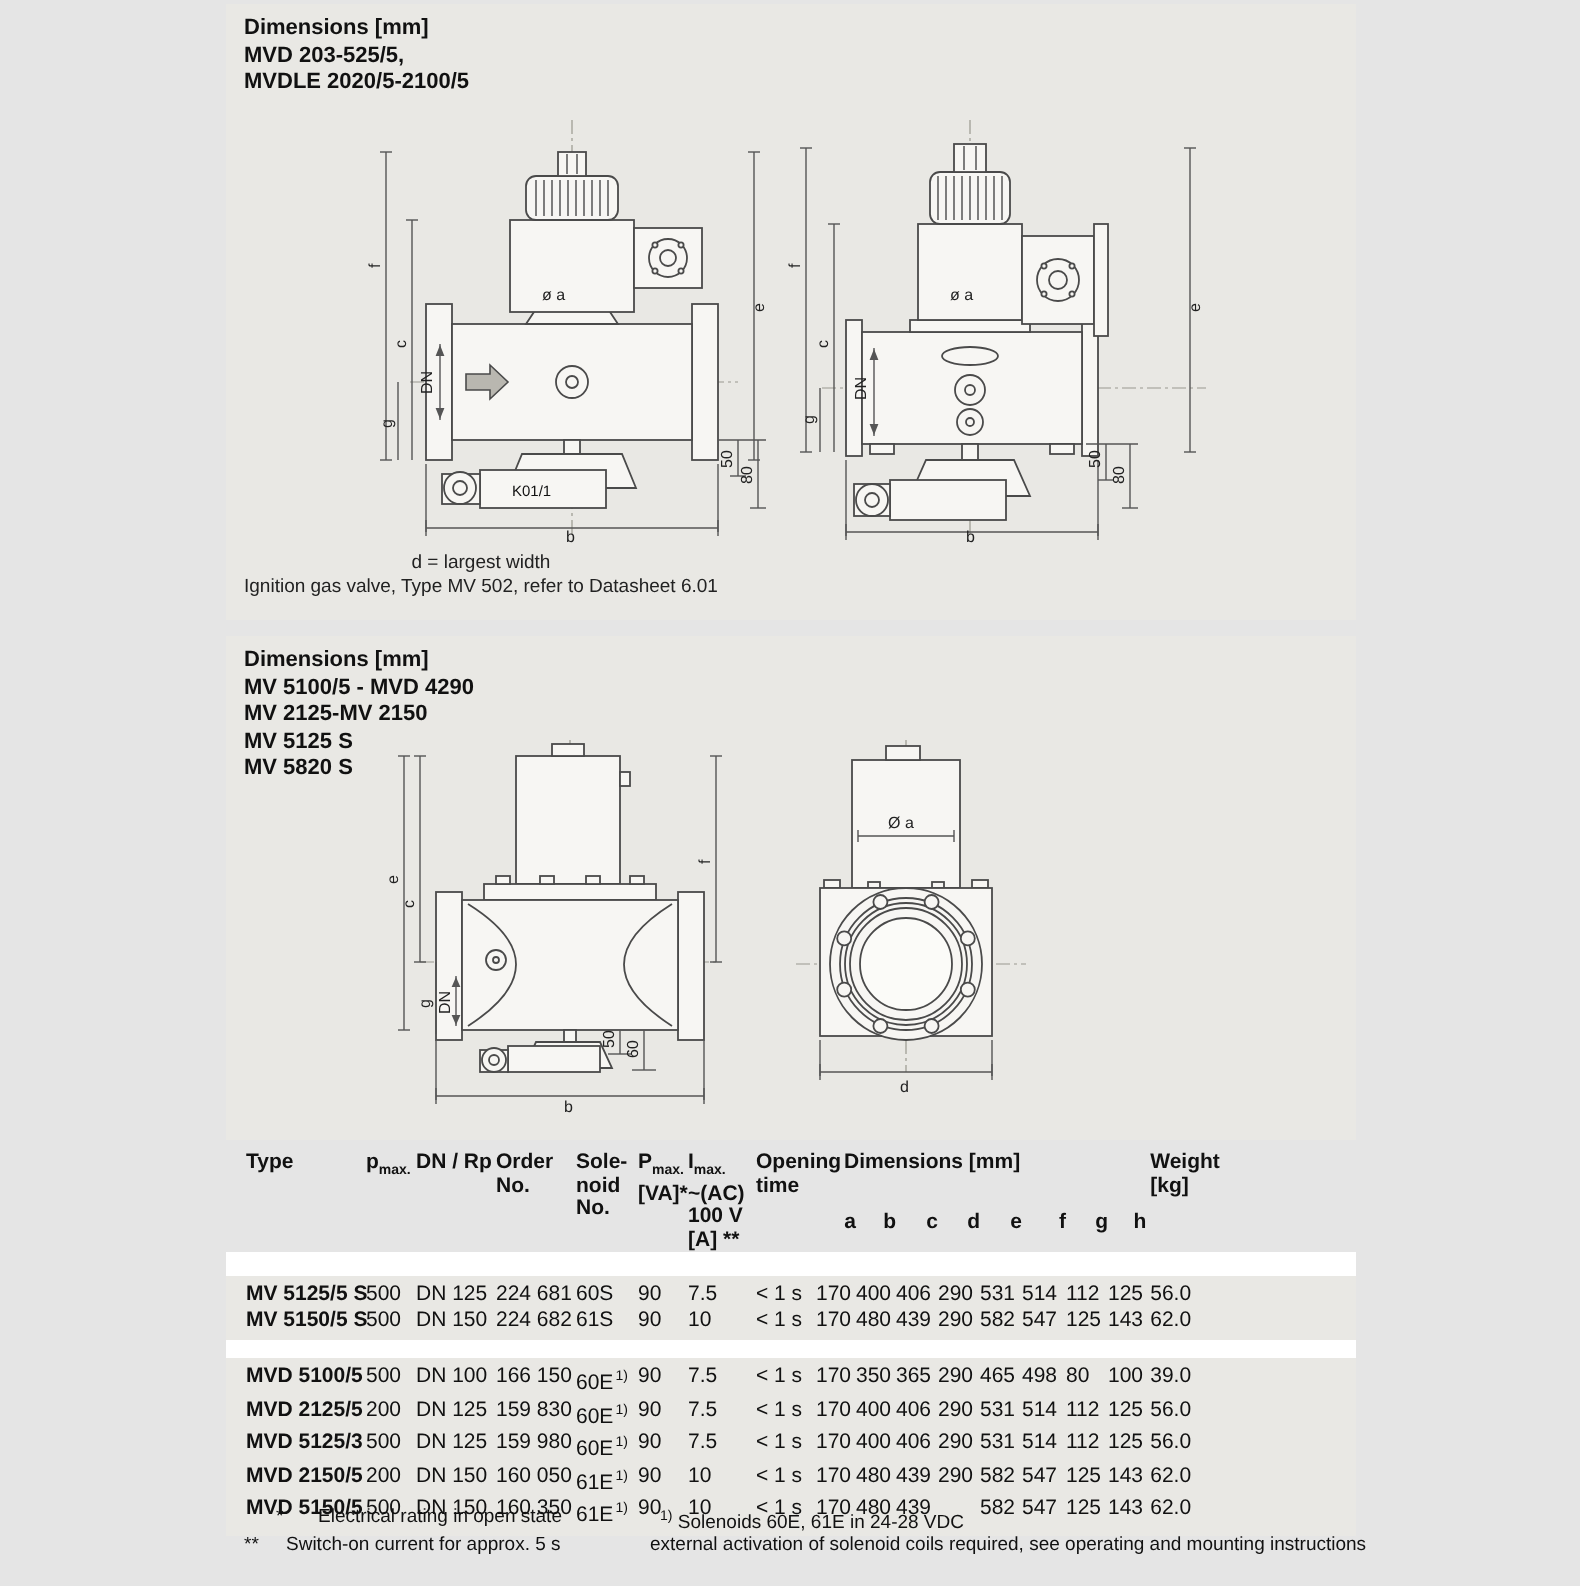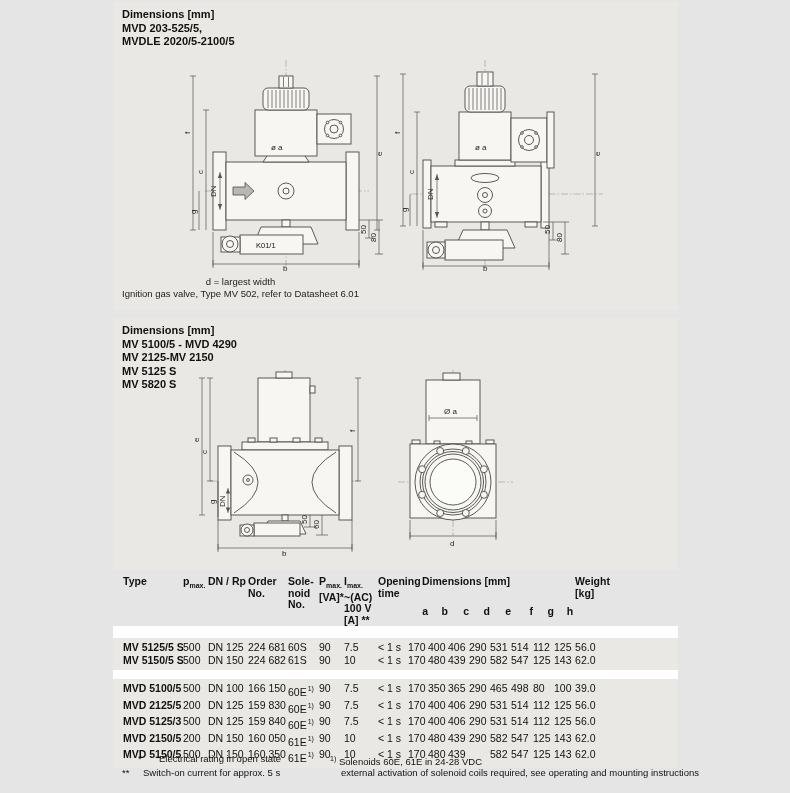--- a/index.html
+++ b/index.html
@@ -471,21 +471,21 @@
             <td class="num">514</td>
             <td class="num">112</td>
             <td class="num">125</td>
             <td class="wt">56.0</td>
             <td></td>
           </tr>
           <tr>
             <td class="type">MVD 5125/3</td>
             <td>500</td>
             <td>DN 125</td>
-            <td>159 840</td>
+            <td>159 980</td>
             <td>60E<sup style="margin-left: 1px;">1)</sup></td>
             <td>90</td>
             <td>7.5</td>
             <td>&lt; 1 s</td>
             <td class="num">170</td>
             <td class="num">400</td>
             <td class="num">406</td>
             <td class="num">290</td>
             <td class="num">531</td>
             <td class="num">514</td>
@@ -541,16 +541,16 @@
   <div id="footer">
     <div class="fn" style="left:9px; top:0;margin-left:16px;">
       <span class="sym">*</span><span>Electrical rating in open state</span>
     </div>
     <div class="fn" style="left:9px; top:14px;">
       <span class="sym">**</span><span>Switch-on current for approx. 5 s</span>
     </div>
     <div class="fn" style="left:217px; top:0;">
       <sup>1)</sup> <span>Solenoids 60E, 61E in 24-28 VDC</span>
     </div>
-    <div class="fn" style="left:228px; top:14px;">external activation of solenoid coils required, see operating and mounting instructions</div>
+    <div class="fn" style="left:212px; top:14px;">external activation of solenoid coils required, see operating and mounting instructions</div>
   </div>
 
 </div>
 
 </body></html>

